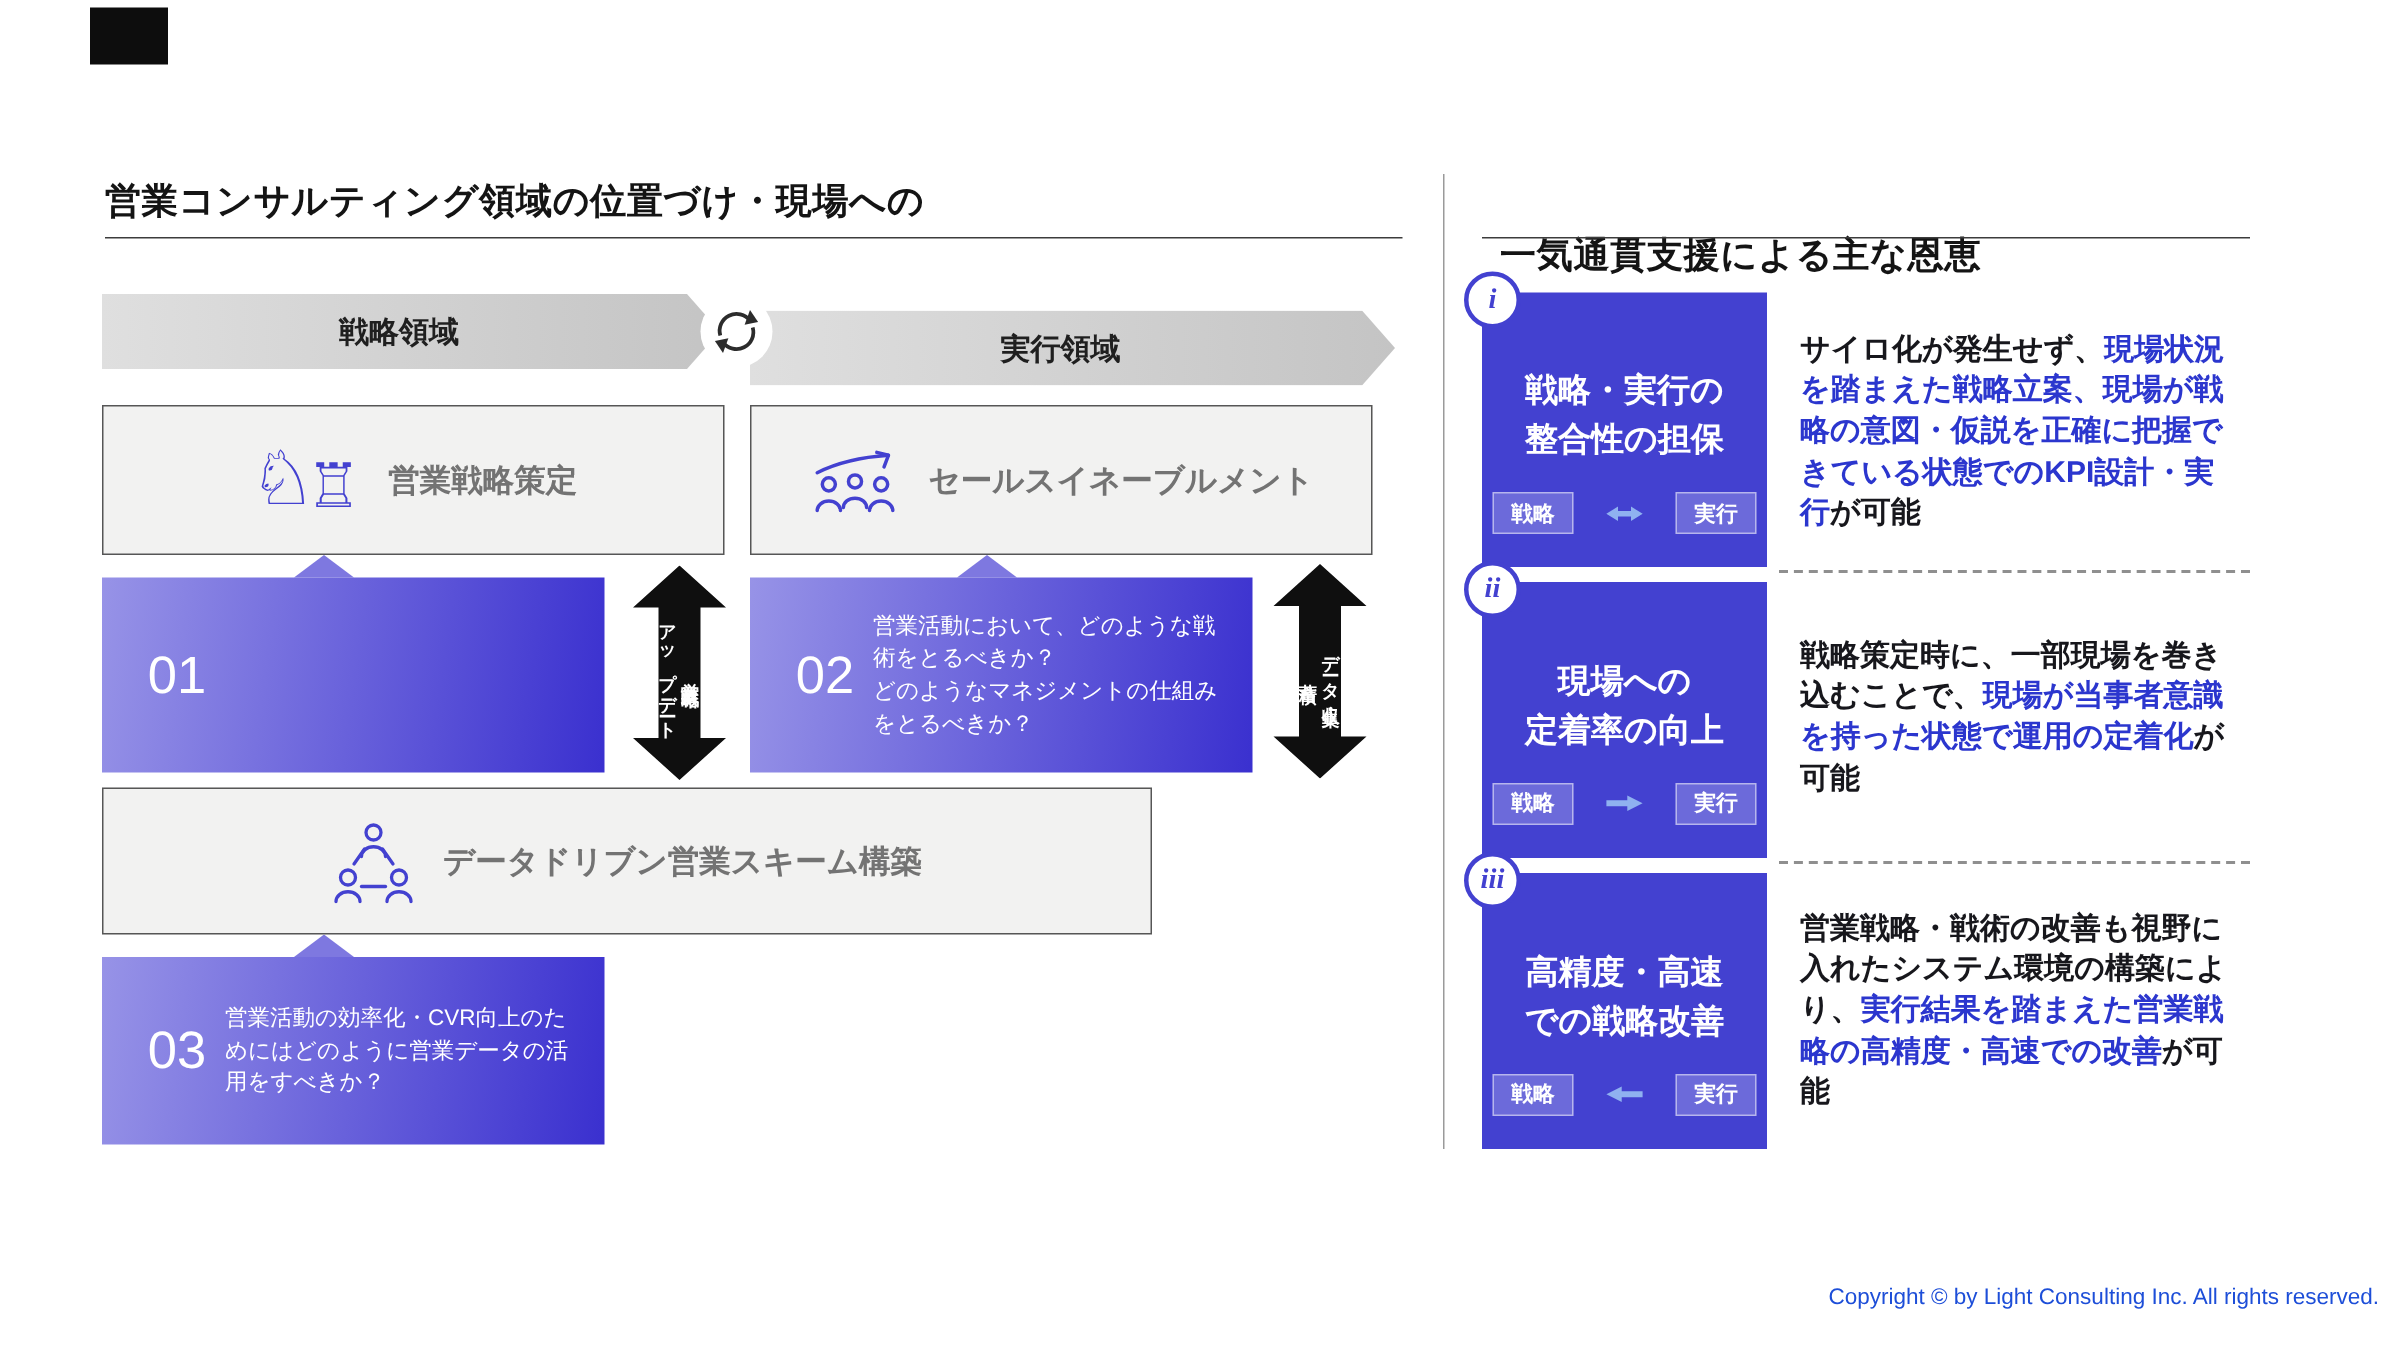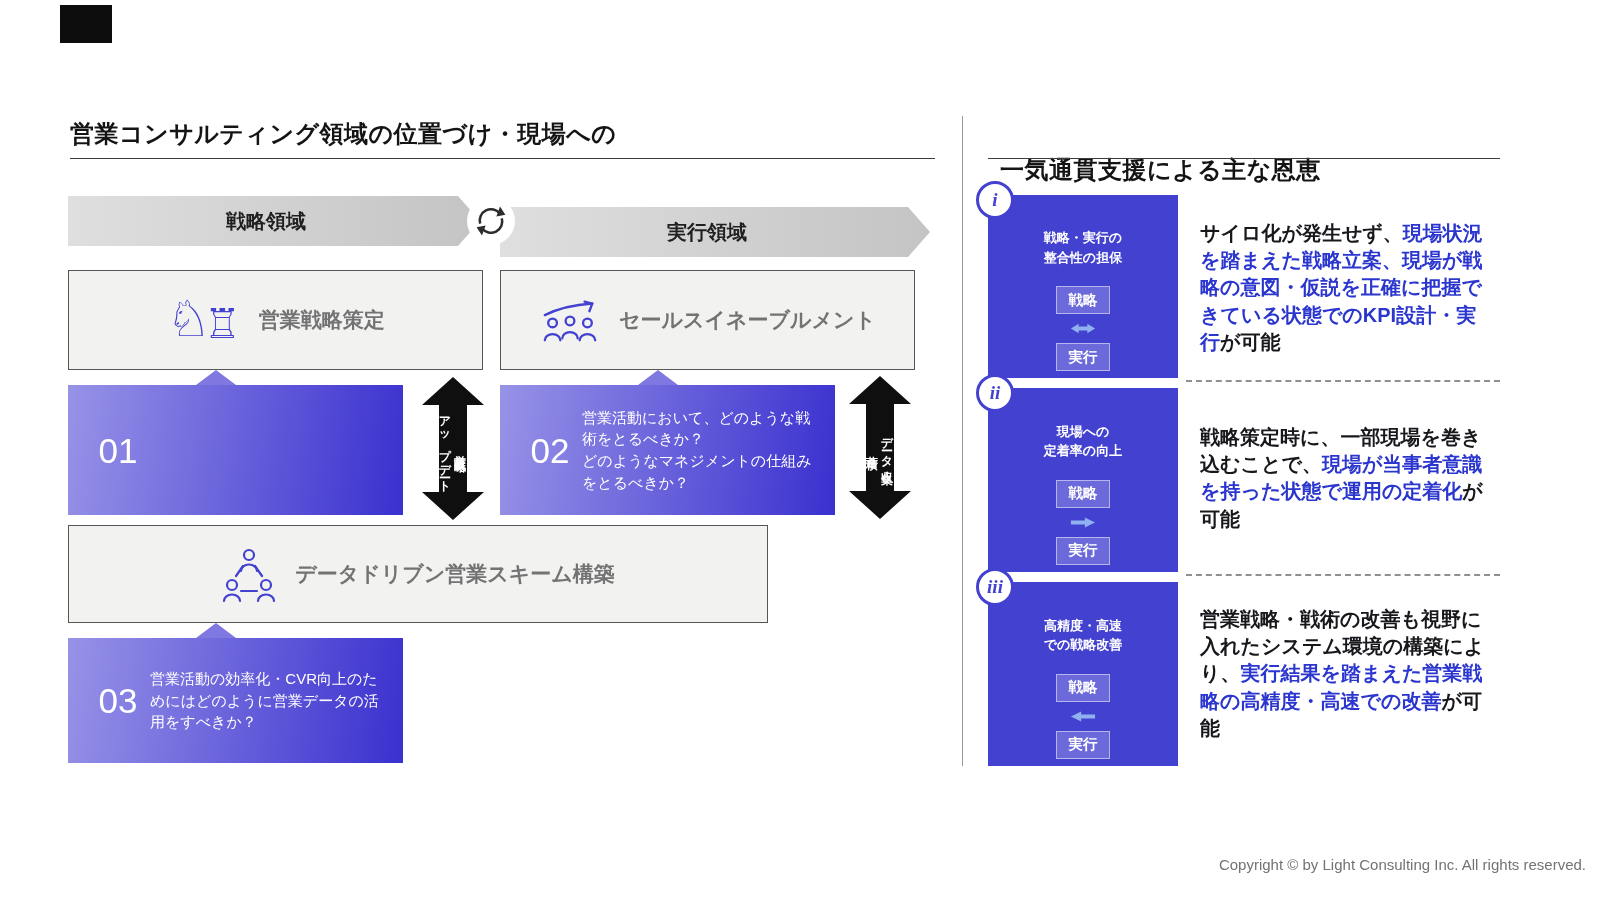--- a/index.html
+++ b/index.html
@@ -40,37 +40,37 @@
   .vtext { position:absolute; top:0; bottom:0; right:19px; writing-mode:vertical-rl;
            text-align:center; color:#fff; font-size:12px; font-weight:bold;
            letter-spacing:2px; line-height:15px; }
   .vtext span { display:block; }
 
   .divider { width:1px; background:#9a9a9a; }
 
   .bbox { width:190px; background:var(--accent,#4341d0); color:#fff;
           display:flex; flex-direction:column; align-items:center; justify-content:center;
           padding-top:26px; gap:19px; }
-  .btitle { font-size:13px; font-weight:bold; line-height:1.5; text-align:center; white-space:pre-line; }
-  .chips { display:flex; align-items:center; gap:8px;flex-direction:column; }
+  .btitle { font-size:22px; font-weight:bold; line-height:1.5; text-align:center; white-space:pre-line; }
+  .chips { display:flex; align-items:center; gap:21px; }
   .chip { width:54px; height:28px; display:flex; align-items:center; justify-content:center;
           font-size:14.5px; font-weight:bold; color:#fff;
           background:rgba(255,255,255,0.22); border:1px solid rgba(255,255,255,0.5); }
 
   .numeral { width:38px; height:38px; border-radius:50%; background:#fff;
              border:3px solid var(--accent,#4341d0); color:var(--accent,#4341d0);
              display:flex; align-items:center; justify-content:center;
              font-family:"Liberation Serif","DejaVu Serif",serif; font-style:italic;
              font-weight:bold; font-size:19px; }
 
   .desc { width:296px; font-size:20px; font-weight:bold; line-height:1.36; color:#17171c; }
   .desc .em { color:var(--highlight,#2b36ce); }
 
   .dash { border-top:2px dashed #8f8f8f; height:0; }
-  .footer { font-size:15px; color:#737373; white-space:nowrap; }
+  .footer { font-size:15px; color:#1d4ed8; white-space:nowrap; }
 </style>
 </head>
 <body>
 
 <div class="page">
 
   <div class="abs logo-block" style="left:60px;top:5px;"></div>
 
   <div class="abs sec-title" style="left:70px;top:118px;">営業コンサルティング領域の位置づけ・現場への</div>
   <div class="abs rule" style="left:70px;top:158px;width:865px;"></div>

